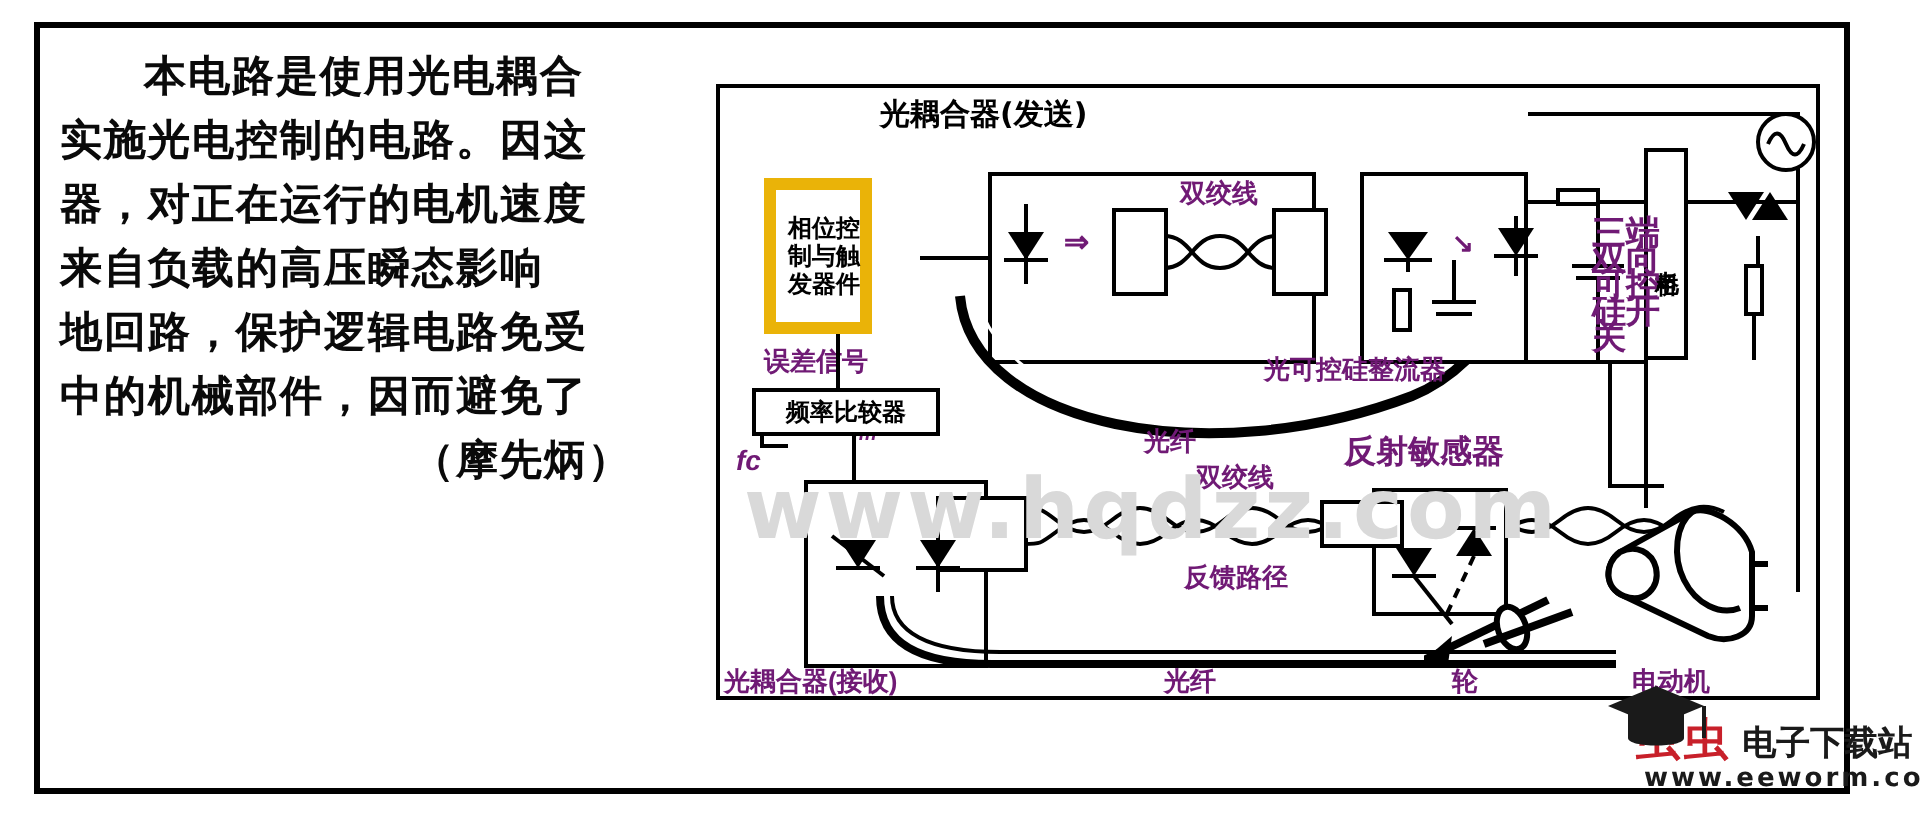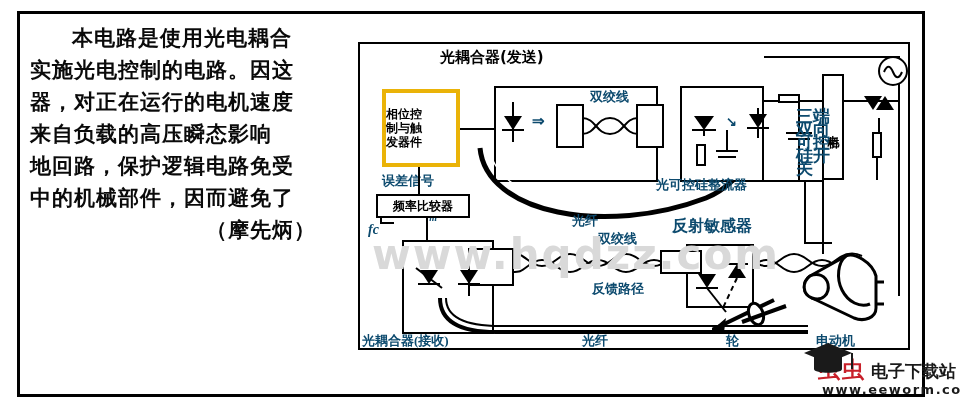--- a/index.html
+++ b/index.html
@@ -15,34 +15,34 @@
   .text-col{position:absolute;left:30px;top:22px;width:300px;}
   .tline{font-size:21px;line-height:32px;letter-spacing:1px;
          font-weight:bold;font-family:"DejaVu Sans",sans-serif;
          color:#0a0a0a;white-space:pre;}
   .tline.indent{text-indent:42px;}
   .tline.right{text-align:right;padding-right:14px;}
 
   
   .diag{position:absolute;left:358px;top:42px;width:552px;height:308px;
         border:2px solid #000;box-sizing:border-box;background:transparent;}
-  .diag .lbl{position:absolute;font-weight:bold;color:#0c4a6e;white-space:nowrap;
-             font-family:Liberation Serif, serif;}
+  .diag .lbl{position:absolute;font-weight:bold;color:#701a75;white-space:nowrap;
+             font-family:Liberation Sans, sans-serif;}
   .box{position:absolute;border:2px solid #000;box-sizing:border-box;background:#fff;}
   .ln{position:absolute;background:#000;}
   .hln{height:2px;}
   .vln{width:2px;}
 
   
   .diag-title{position:absolute;left:80px;top:4px;font-size:15px;font-weight:bold;}
 
   
-  .pcb{position:absolute;left:22px;top:45px;width:78px;height:78px;
-       border:4px solid #eab308;box-sizing:border-box;background:#fff;
-       display:flex;flex-direction:column;justify-content:center;align-items:flex-start;
+  .pcb{position:absolute;left:22px;top:45px;width:54px;height:78px;
+       border:6px solid #eab308;box-sizing:border-box;background:#fff;
+       display:flex;flex-direction:column;justify-content:center;align-items:flex-end;
        font-size:12px;font-weight:bold;line-height:14px;}
 
   .fbox{position:absolute;border:2px solid #000;box-sizing:border-box;background:#fff;
         display:flex;align-items:center;justify-content:center;
         font-size:12px;font-weight:bold;}
 
   
   .vtext{writing-mode:vertical-rl;text-orientation:upright;letter-spacing:2px;}
 
   
@@ -134,21 +134,21 @@
       <line x1="14" y1="18" x2="14" y2="24" stroke="#000" stroke-width="2"></line>
     </svg>
     <div class="lbl" style="left:366px;top:70px;font-size:13px;">↘</div>
     <svg style="position:absolute;left:386px;top:64px;" width="26" height="32">
       <polygon points="3,6 21,6 12,20" fill="#000"></polygon>
       <line x1="1" y1="20" x2="23" y2="20" stroke="#000" stroke-width="2"></line>
       <line x1="12" y1="0" x2="12" y2="6" stroke="#000" stroke-width="2"></line>
       <line x1="12" y1="20" x2="12" y2="30" stroke="#000" stroke-width="2"></line>
     </svg>
 
-    <div class="lbl" style="left:272px;top:132px;font-size:13px;margin-left:24px;">光可控硅整流器</div>
+    <div class="lbl" style="left:272px;top:132px;font-size:13px;">光可控硅整流器</div>
 
     <div class="box" style="left:336px;top:100px;width:10px;height:22px;"></div>
     <div class="ln hln" style="left:356px;top:106px;width:22px;"></div>
     <div class="ln hln" style="left:358px;top:112px;width:18px;"></div>
     <div class="ln vln" style="left:366px;top:86px;height:20px;"></div>
 
     <div class="ln hln" style="left:404px;top:12px;width:136px;"></div>
     <div class="ln vln" style="left:538px;top:12px;height:44px;"></div>
     <div class="ln hln" style="left:404px;top:56px;width:136px;"></div>
 

